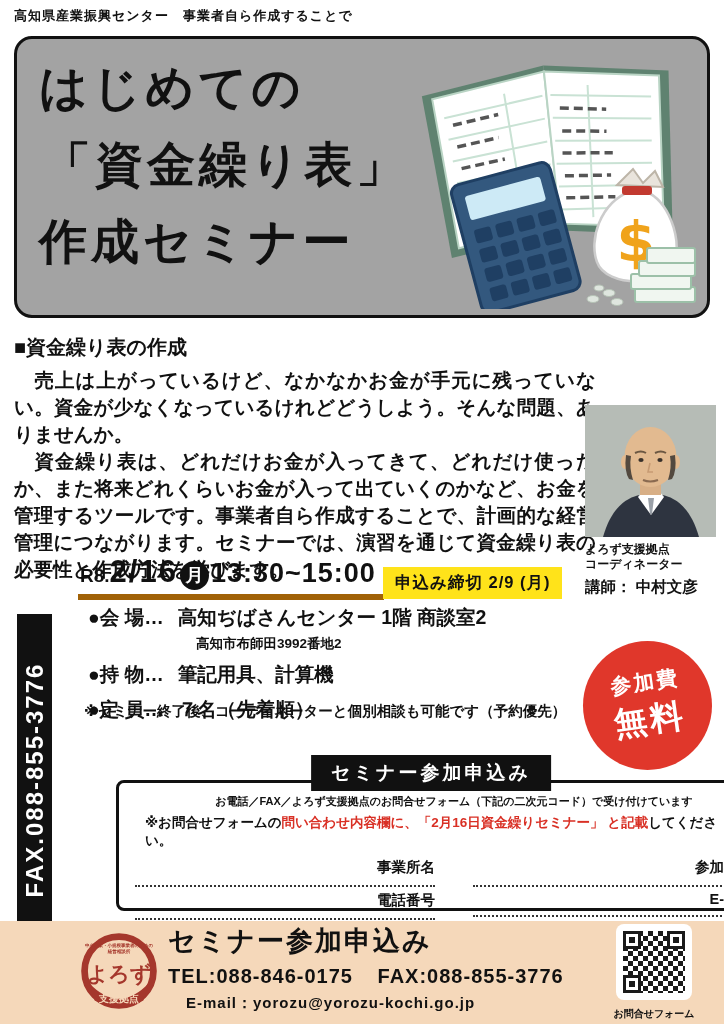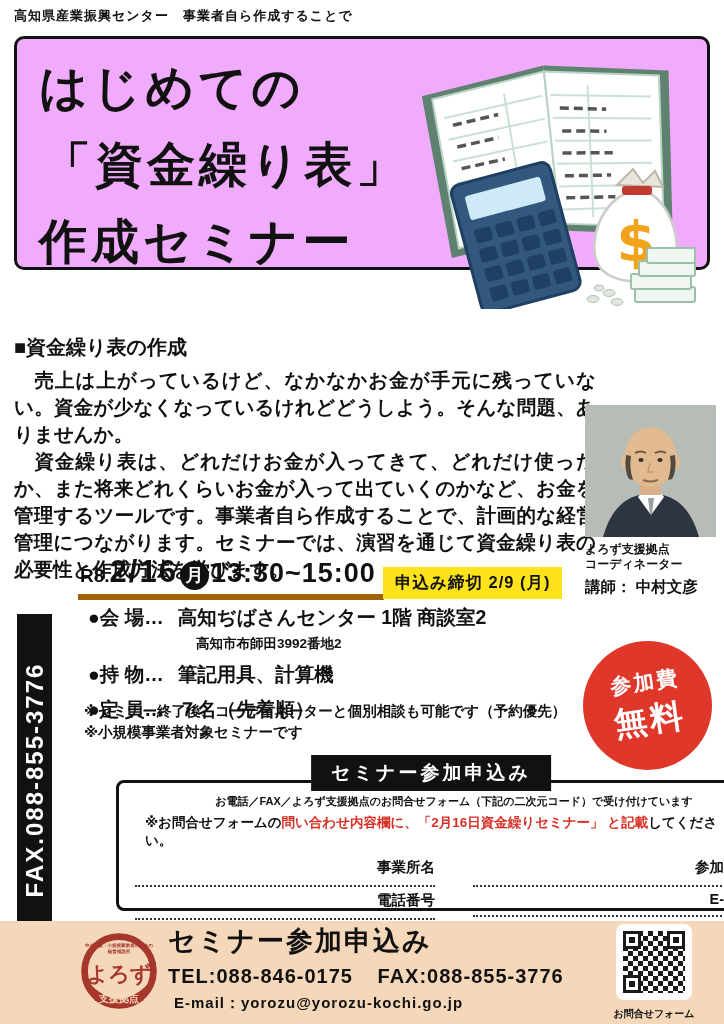--- a/index.html
+++ b/index.html
@@ -5,22 +5,22 @@
   * { margin:0; padding:0; box-sizing:border-box; }
   html,body { background:#888; }
   .page {
     position:relative; width:724px; height:1024px; margin:0 auto;
     background:#ffffff; overflow:hidden; color:#111;
     font-family:"Liberation Sans","DejaVu Sans",sans-serif;
   }
   .top-label { position:absolute; left:14px; top:7px; font-size:13px; font-weight:700; letter-spacing:1px; }
 
   
-  .title-box { position:absolute; left:14px; top:36px; width:696px; height:234px;
-    border:3.5px solid #111; border-radius:10px; background:#f0abfc; }
+  .title-box { position:absolute; left:14px; top:36px; width:696px; height:282px;
+    border:3.5px solid #111; border-radius:18px; background:#a3a3a3; }
   .title-text { position:absolute; left:22px; top:10px; font-weight:700; font-size:48px;
     line-height:77px; letter-spacing:4px; }
   .title-line2 { padding-left:4px; }
   .title-art { position:absolute; right:6px; top:4px; }
 
   
   .body-sec { position:absolute; left:14px; top:334px; width:582px; }
   .body-heading { font-size:20px; font-weight:700; margin-bottom:6px; }
   .body-sec p { font-size:19.5px; font-weight:700; line-height:27px; text-align:justify; }
 
@@ -76,21 +76,21 @@
   .field-label { font-size:14.5px; font-weight:700; }
   .field-line { border-bottom:2.5px dotted #333; height:10px; margin-bottom:4px; }
 
   
   .footer { position:absolute; left:0; top:921px; width:724px; height:103px; background:#f5d8ba; }
   .logo { position:absolute; left:77px; top:8px; width:84px; height:84px; }
   .f-text { position:absolute; left:168px; top:2px; }
   .f-org { font-size:27px; font-weight:700; letter-spacing:2px; }
   .f-tel { font-size:20px; font-weight:700; margin-top:6px; letter-spacing:1px; }
   .f-tel .fx { margin-left:18px; }
-  .f-mail { font-size:15px; font-weight:700; margin-top:6px; margin-left:6px; letter-spacing:1px; }
+  .f-mail { font-size:15px; font-weight:700; margin-top:6px; margin-left:18px; letter-spacing:1px; }
   .qr-wrap { position:absolute; left:608px; top:3px; width:92px; text-align:center; }
   .qr-box { background:#fff; border-radius:8px; padding:7px; display:inline-block; }
   .qr { position:relative; width:62px; height:62px;
     background:conic-gradient(#1a1a1a 25%, #fff 0 50%, #1a1a1a 0 75%, #fff 0) 0 0 / 10px 10px; }
   .finder { position:absolute; width:18px; height:18px; border:3px solid #1a1a1a; background:#fff; }
   .finder::after { content:""; position:absolute; inset:3px; background:#1a1a1a; }
   .f-tl { left:0; top:0; } .f-tr { right:0; top:0; } .f-bl { left:0; bottom:0; }
   .qr-label { font-size:10px; font-weight:700; margin-top:3px; }
 </style>
 </head>
@@ -232,21 +232,20 @@
     <div class="sub-addr">高知市布師田3992番地2</div>
     <div class="bullet-row">
       <span>●持 物…</span><span class="val">筆記用具、計算機</span>
     </div>
     <div class="bullet-row">
       <span>●定 員…</span><span class="val">７名（先着順）</span>
     </div>
   </div>
   <div class="notes">
     <div>※セミナー終了後、コーディネーターと個別相談も可能です（予約優先）</div>
-    <div>※小規模事業者対象セミナーです</div>
   </div>
 
   <div class="fee" style="background:#e0372b;">
     <div class="fee-inner">
       <div class="fee-l1">参加費</div>
       <div class="fee-l2">無料</div>
     </div>
   </div>
 
   <div class="fax-bar">

